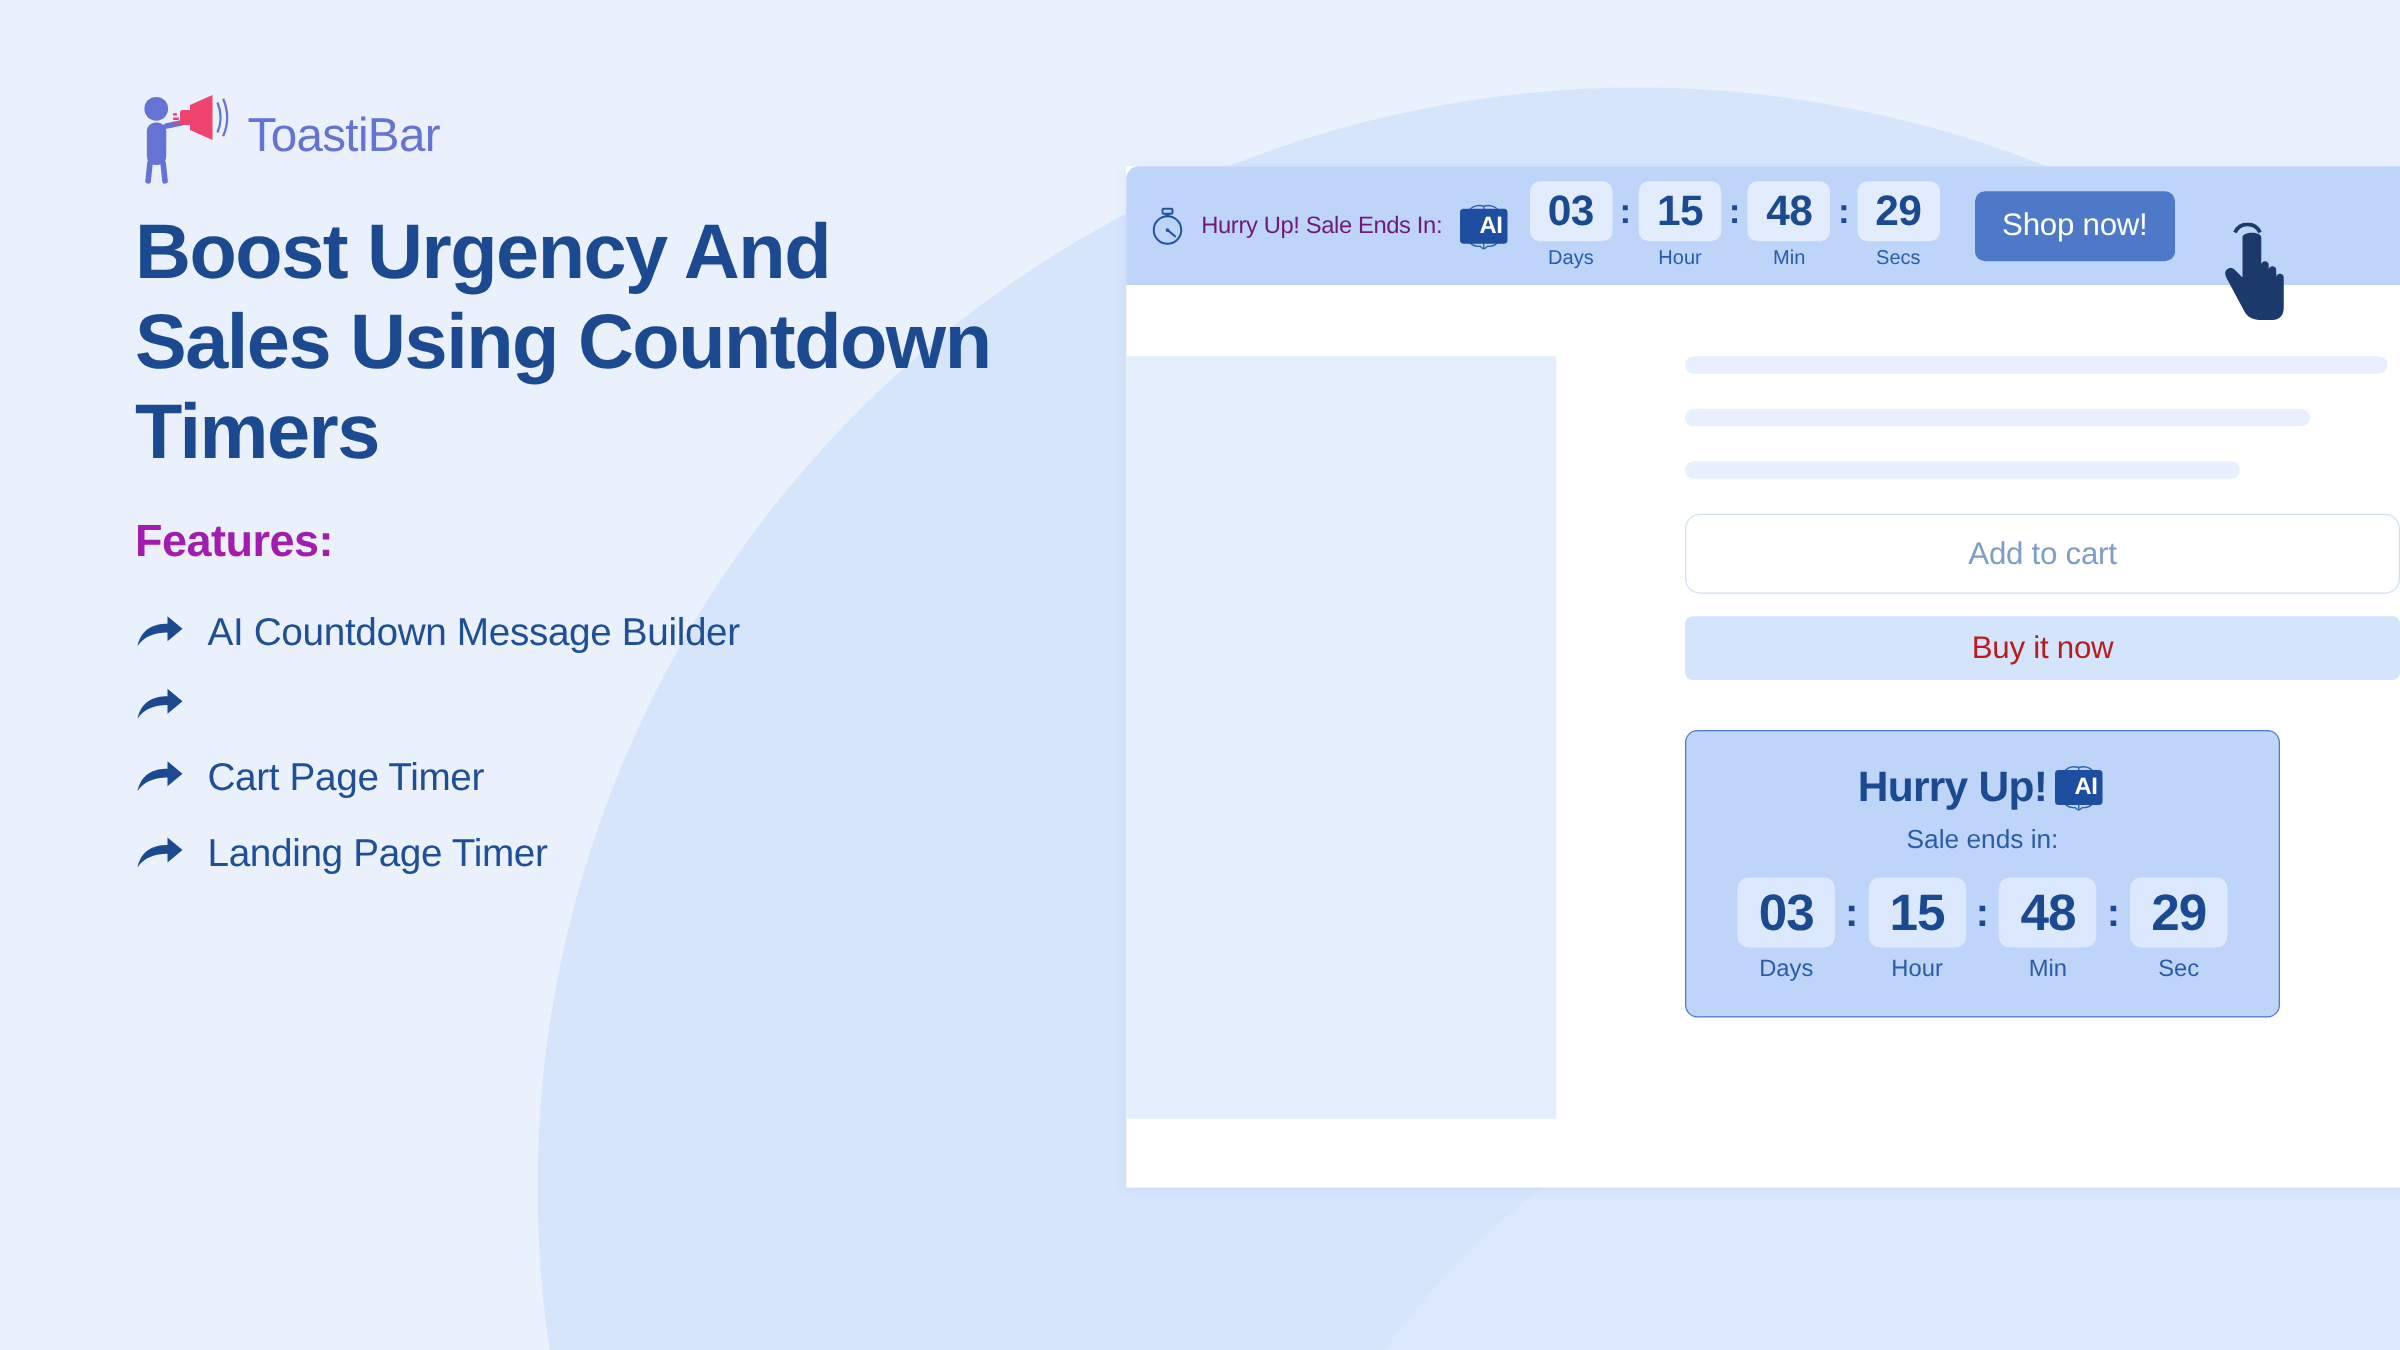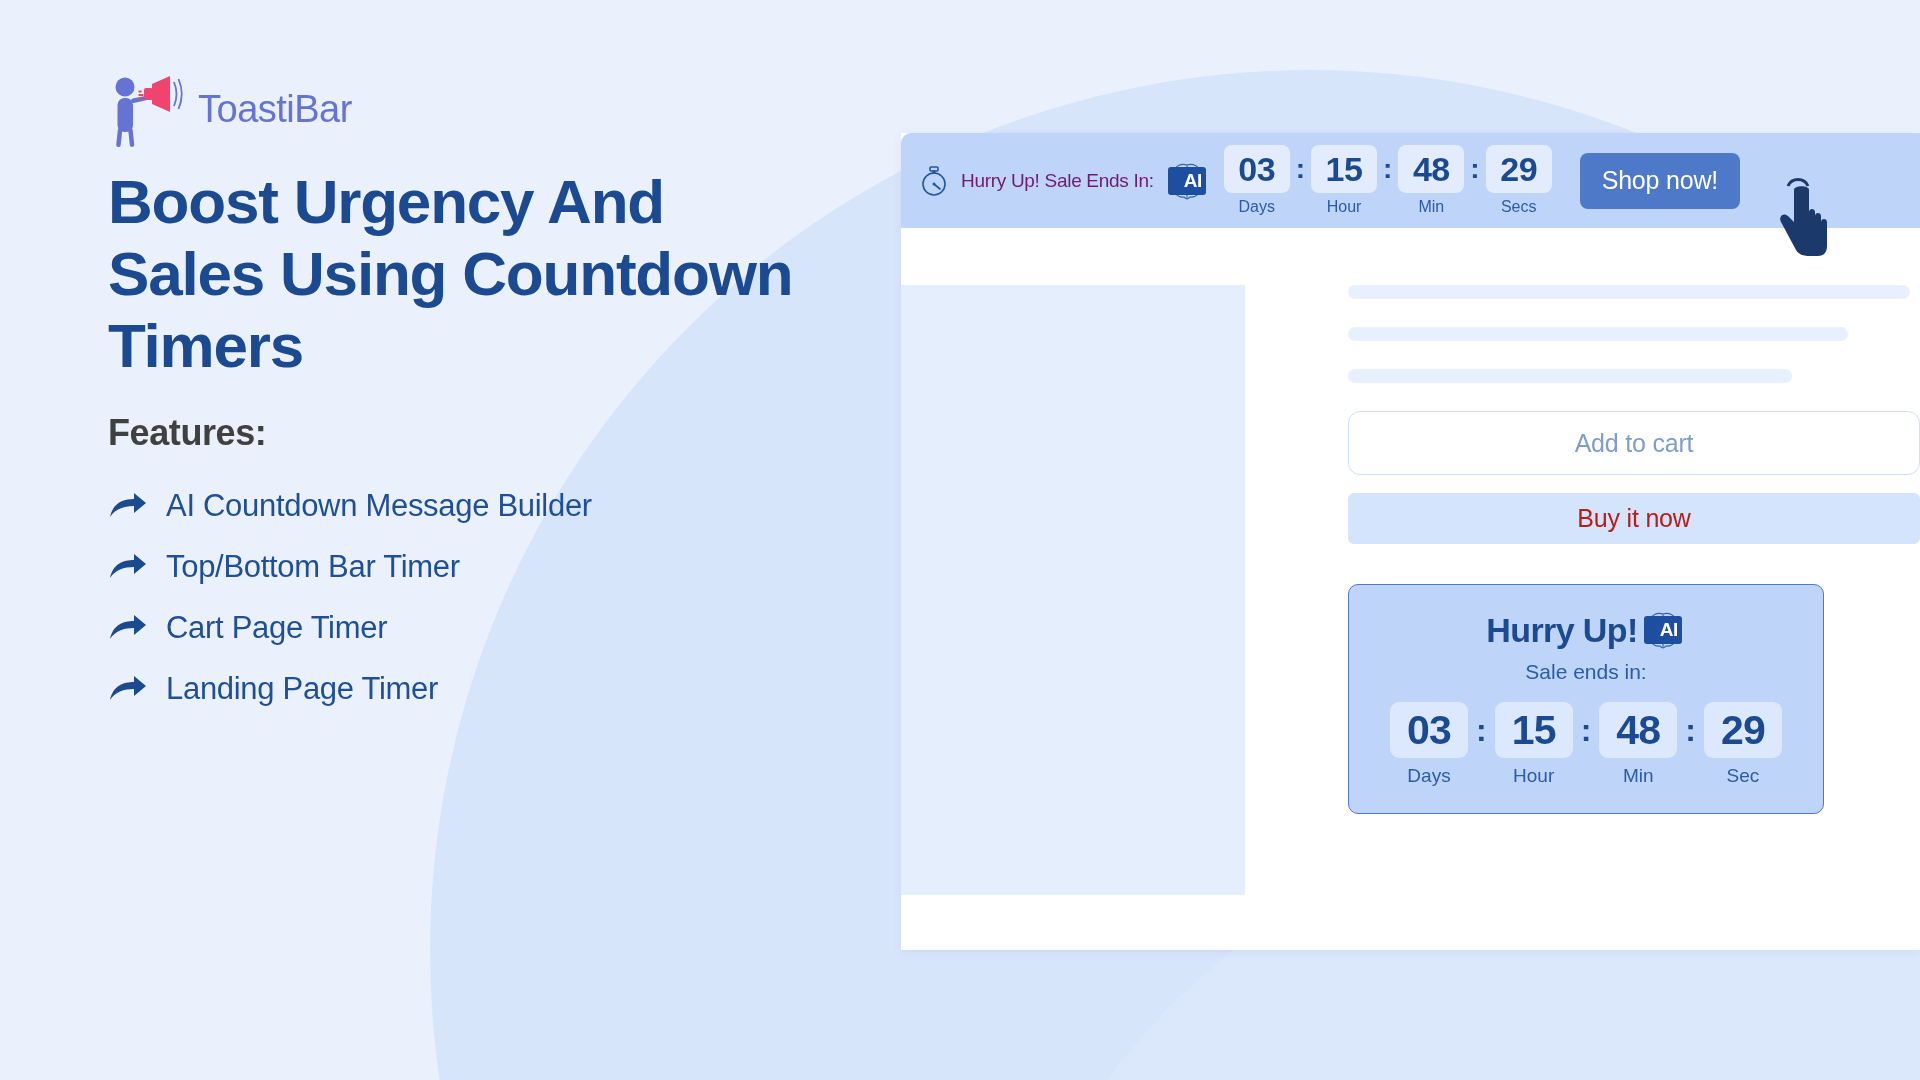--- a/index.html
+++ b/index.html
@@ -49,21 +49,21 @@
     font-weight:bold;
     color:#1c4a90;
     letter-spacing:-1.2px;
     max-width:710px;
   }
 
   .features-title {
     margin-top:30px;
     font-size:36px;
     font-weight:bold;
-    color:#404040;
+    color:#a21caf;
     letter-spacing:-0.4px;
   }
 
   .features-list { margin-top:34px; list-style:none; }
   .feature-item {
     display:flex; align-items:center; gap:18px;
     margin-bottom:25px;
   }
   .feature-arrow { width:40px; height:30px; flex:0 0 40px; }
   .feature-label {
@@ -294,21 +294,20 @@
           </svg>
       </span>
       <span class="feature-label">AI Countdown Message Builder</span>
     </li>
     <li class="feature-item">
       <span class="feature-arrow">
         <svg viewBox="0 0 40 30" width="40" height="30">
             <path d="M2 26 C5 12 15 8 26 8 L26 2 L38 12 L26 22 L26 15 C16 15 7 18 2 26 Z" fill="#1c4a90"></path>
           </svg>
       </span>
-      <span class="feature-label">Top/Bottom Bar Timer</span>
     </li>
     <li class="feature-item">
       <span class="feature-arrow">
         <svg viewBox="0 0 40 30" width="40" height="30">
             <path d="M2 26 C5 12 15 8 26 8 L26 2 L38 12 L26 22 L26 15 C16 15 7 18 2 26 Z" fill="#1c4a90"></path>
           </svg>
       </span>
       <span class="feature-label">Cart Page Timer</span>
     </li>
     <li class="feature-item">

